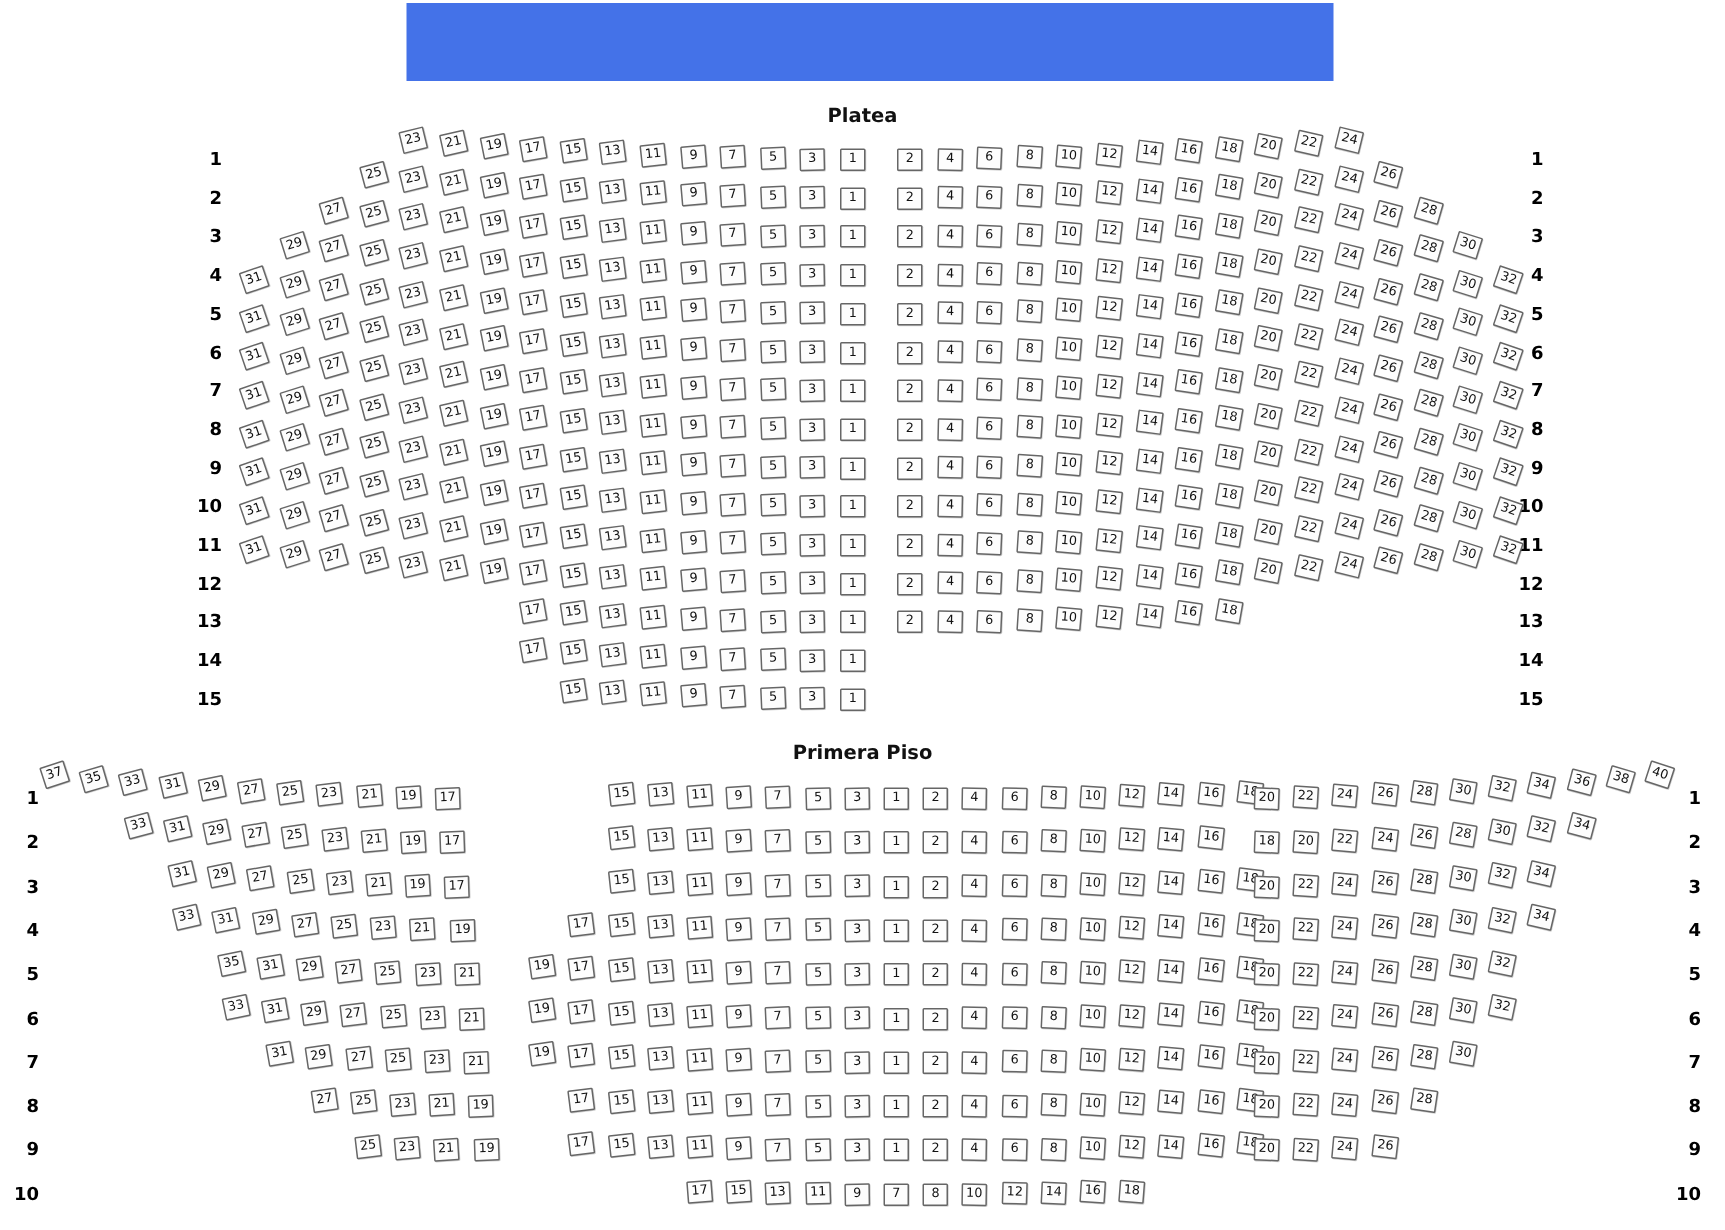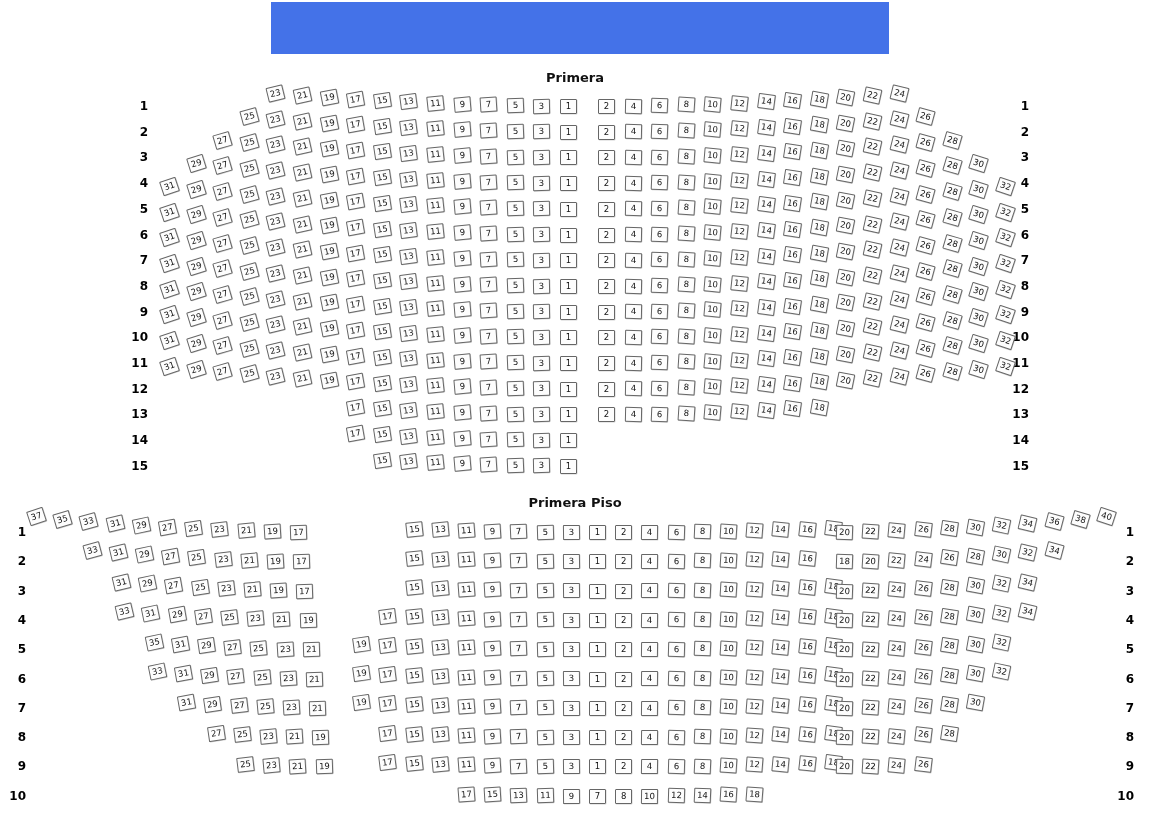--- a/index.html
+++ b/index.html
@@ -48,21 +48,21 @@
     text-align:center;
     color:#111;
     box-shadow:0.5px 0.5px 0 rgba(0,0,0,0.18);
   }
 </style>
 </head>
 <body>
 
 <div id="stage"></div>
 
-<div id="platea-title" class="section-title">Primera</div>
+<div id="platea-title" class="section-title">Platea</div>
 <div id="piso-title" class="section-title">Primera Piso</div>
 
 <div id="rows-layer">
     <div class="rownum" style="left: 122px; top: 99px;">1</div>
     <div class="rownum" style="left: 122px; top: 124.7px;">2</div>
     <div class="rownum" style="left: 122px; top: 150.4px;">3</div>
     <div class="rownum" style="left: 122px; top: 176.1px;">4</div>
     <div class="rownum" style="left: 122px; top: 201.8px;">5</div>
     <div class="rownum" style="left: 122px; top: 227.5px;">6</div>
     <div class="rownum" style="left: 122px; top: 253.2px;">7</div>

